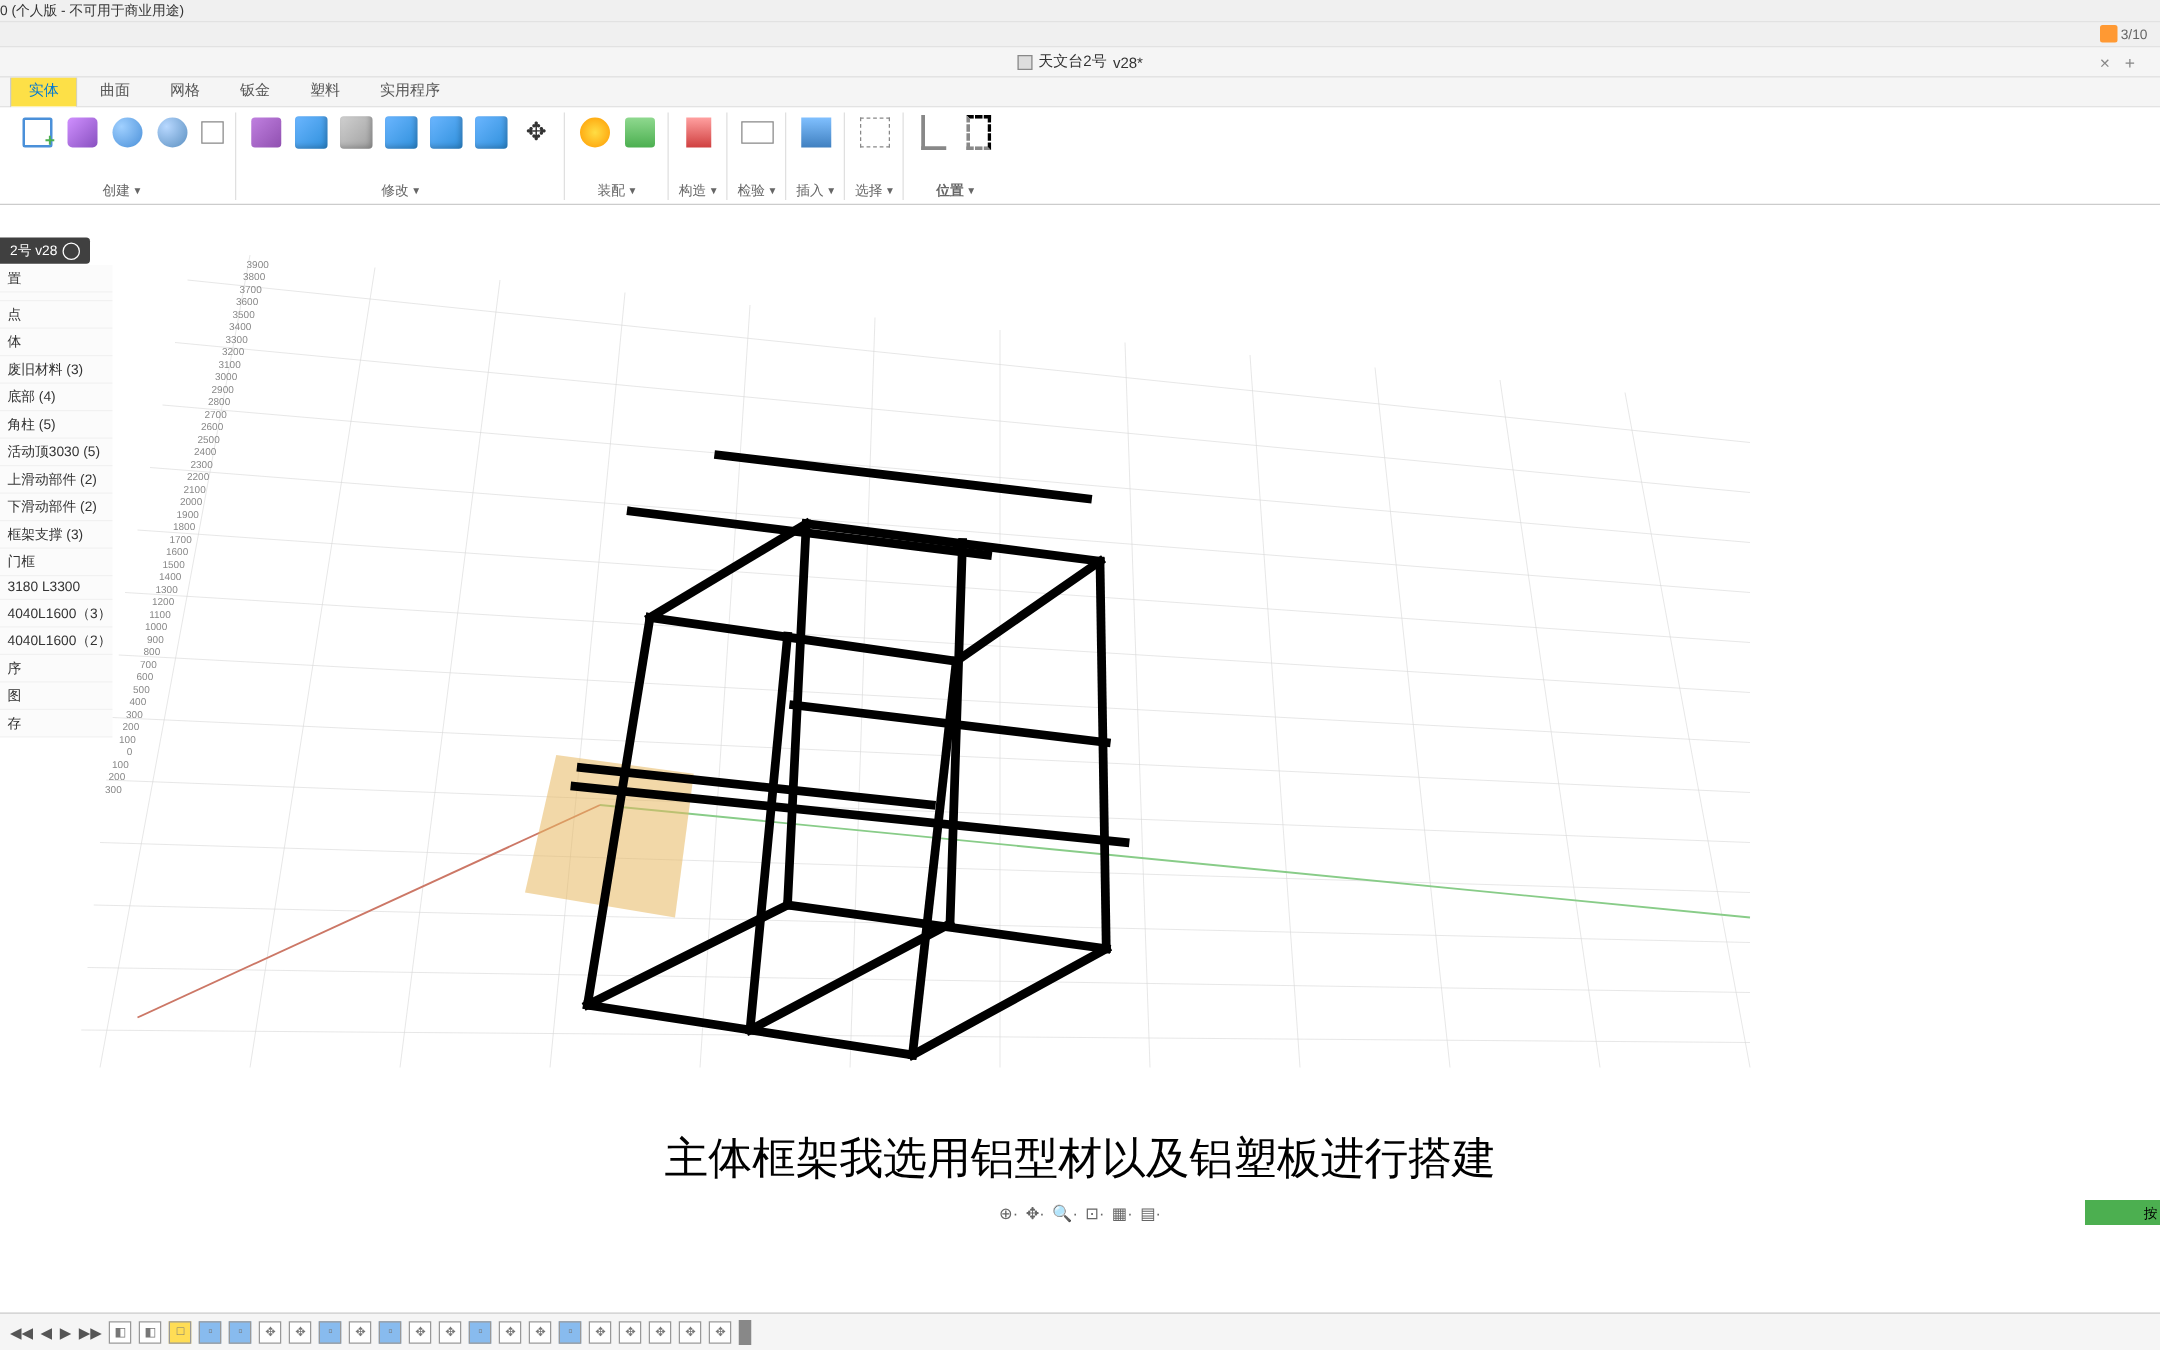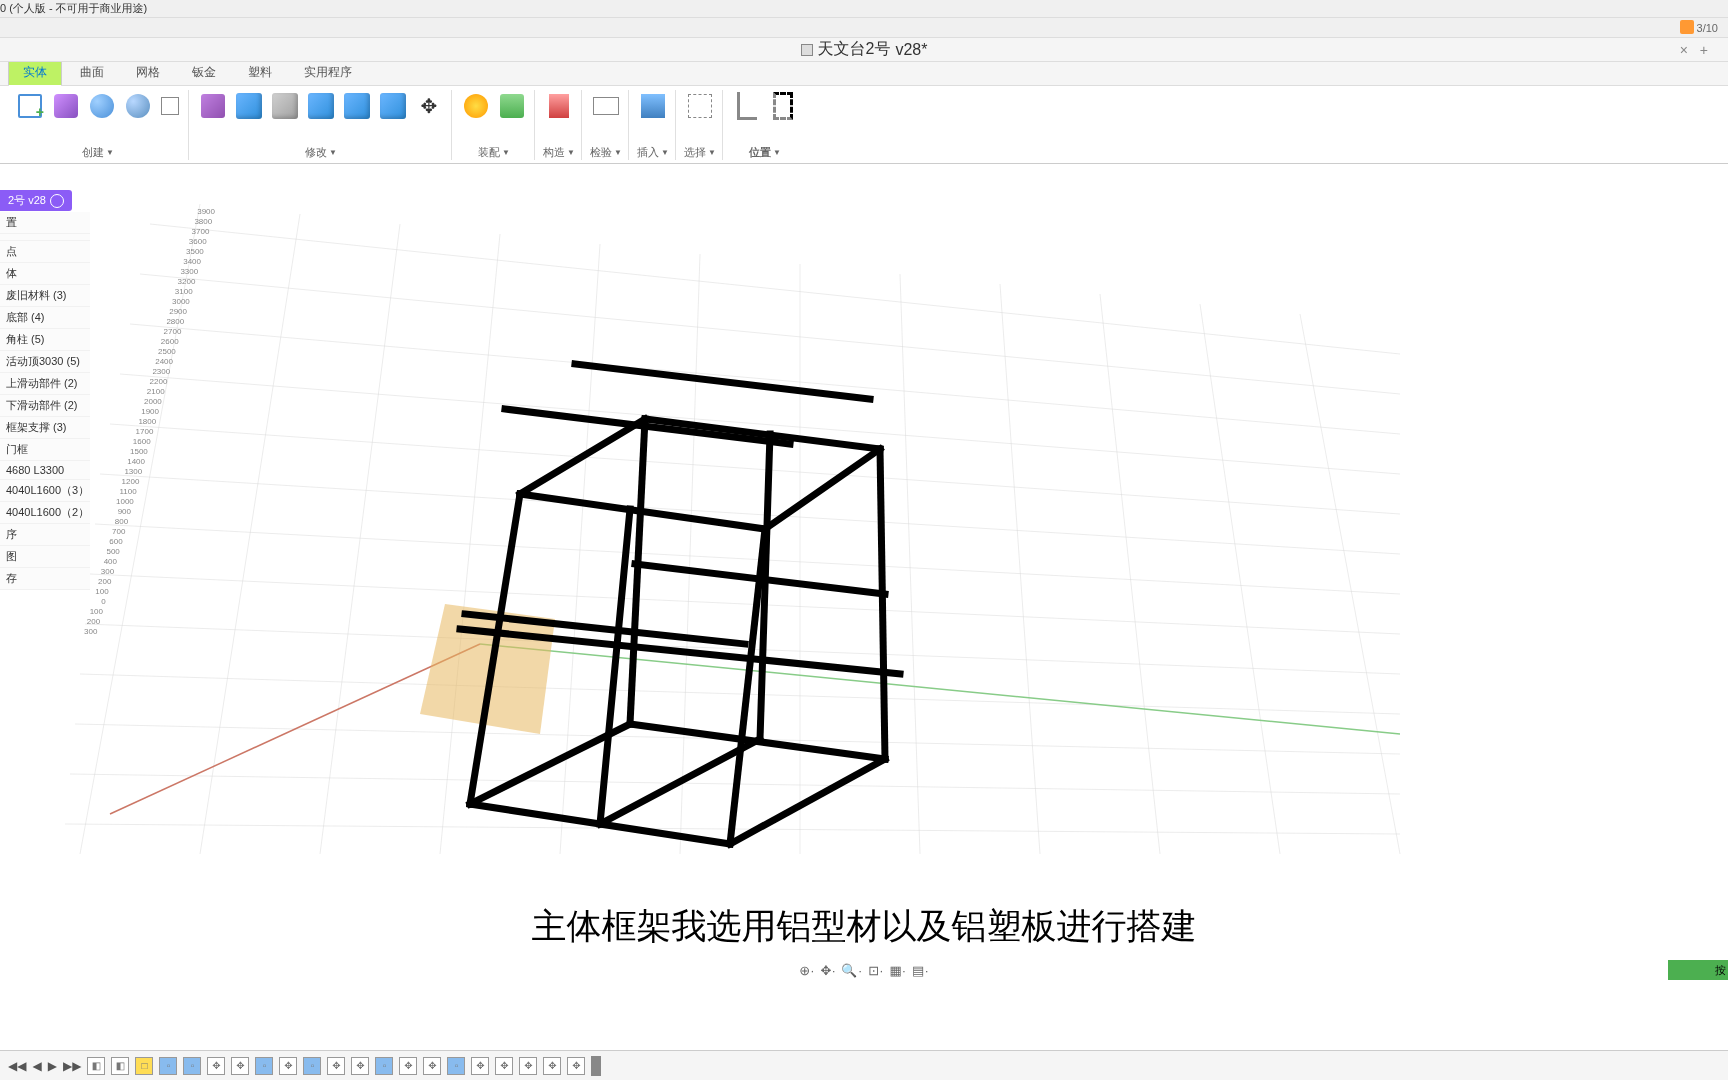--- a/index.html
+++ b/index.html
@@ -6,28 +6,28 @@
 body { width: 1728px; height: 1080px; background: #fff; overflow: hidden; position: relative; }
 
 .title-bar { height: 18px; background: #f0f0f0; font-size: 11px; color: #333; padding-left: 0; display: flex; align-items: center; border-bottom: 1px solid #ddd; }
 
 .qat-strip { height: 20px; background: #f0f0f0; border-bottom: 1px solid #ddd; position: relative; }
 .qat-right { position: absolute; right: 10px; top: 2px; display: flex; align-items: center; gap: 8px; font-size: 11px; color: #666; }
 .recovery-badge { display: flex; align-items: flex-end; gap: 3px; }
 .recovery-icon { width: 14px; height: 14px; background: #ff9933; border-radius: 2px; }
 
 .doc-tab-strip { height: 24px; background: #f5f5f5; border-bottom: 1px solid #ddd; display: flex; align-items: center; justify-content: center; position: relative; }
-.doc-tab { display: flex; align-items: center; gap: 5px; font-size: 16px; color: #333; }
+.doc-tab { display: flex; align-items: center; gap: 5px; font-size: 12px; color: #333; }
 .cube-icon { width: 12px; height: 12px; border: 1px solid #888; background: #ddd; }
 .doc-close { position: absolute; right: 40px; font-size: 14px; color: #888; }
 .doc-plus { position: absolute; right: 20px; font-size: 14px; color: #888; }
 
 .ribbon-tabs { height: 24px; background: #f5f5f5; display: flex; align-items: flex-end; padding-left: 8px; gap: 4px; border-bottom: 1px solid #ddd; }
 .ribbon-tab { padding: 4px 14px; font-size: 12px; color: #555; cursor: pointer; }
-.ribbon-tab.active { background: #bef264; color: #0078d4; border: 1px solid #ccc; border-bottom: 1px solid #fff; margin-bottom: -1px; border-radius: 3px 3px 0 0; font-family: Liberation Serif, serif; }
+.ribbon-tab.active { background: #fde047; color: #0078d4; border: 1px solid #ccc; border-bottom: 1px solid #fff; margin-bottom: -1px; border-radius: 3px 3px 0 0; font-family: Liberation Serif, serif; }
 
 .ribbon-body { height: 78px; background: #fff; border-bottom: 1px solid #ccc; display: flex; align-items: center; padding: 4px 8px; gap: 2px; }
 .ribbon-group { display: flex; flex-direction: column; align-items: center; padding: 0 6px; border-right: 1px solid #e0e0e0; height: 70px; justify-content: space-between; }
 .ribbon-group:last-child { border-right: none; font-weight: bold; }
 .ribbon-icons { display: flex; gap: 4px; align-items: center; flex-wrap: wrap; }
 .ribbon-label { font-size: 11px; color: #666; display: flex; align-items: center; gap: 2px; }
 .tool-icon { width: 32px; height: 32px; border-radius: 4px; display: flex; align-items: center; justify-content: center; }
 .tool-icon.sm { width: 24px; height: 24px; }
 
 .box3d { width: 26px; height: 26px; background: linear-gradient(135deg, #6bb6ff, #2e8fdb); border-radius: 3px; box-shadow: inset -2px -2px 4px rgba(0,0,0,0.2); }
@@ -43,21 +43,21 @@
 .ruler-ic { width: 26px; height: 18px; border: 1px solid #888; background: #fff; }
 .insert-ic { width: 24px; height: 24px; background: linear-gradient(#80c0ff, #4080c0); }
 .select-ic { width: 24px; height: 24px; border: 1px dashed #888; }
 .pos-ic { width: 20px; height: 28px; border-left: 3px solid #888; border-bottom: 3px solid #888; }
 .dropdown-arrow { font-size: 8px; color: #666; }
 
 .search-strip { height: 26px; background: #fafafa; border-bottom: 1px solid #ddd; display: flex; align-items: center; padding-left: 8px; }
 .search-pill { width: 140px; height: 18px; background: #fff; border: 1px solid #ccc; border-radius: 9px; position: relative; }
 .search-pill::after { content: "●"; position: absolute; right: 6px; top: 0; color: #aaa; font-size: 10px; }
 
-.browser-header { position: absolute; left: 0; top: 190px; background: #8b5cf6; color: #fff; font-size: 11px; padding: 3px 8px; display: flex; align-items: center; gap: 4px; border-radius: 0 3px 3px 0; }
+.browser-header { position: absolute; left: 0; top: 190px; background: #404040; color: #fff; font-size: 11px; padding: 3px 8px; display: flex; align-items: center; gap: 4px; border-radius: 0 3px 3px 0; }
 .eye-ic { width: 14px; height: 14px; border: 1px solid #fff; border-radius: 50%; }
 
 .browser-panel { position: absolute; left: 0; top: 212px; width: 90px; background: rgba(250,250,250,0.7); font-size: 11px; color: #333; }
 .browser-item { padding: 3px 6px; border-bottom: 1px solid rgba(0,0,0,0.04); white-space: nowrap; overflow: hidden; }
 
 .canvas-area { position: absolute; left: 0; top: 164px; right: 0; bottom: 30px; background: #fff; overflow: hidden; }
 
 .grid-plane { position: absolute; left: 50px; top: 10px; width: 1400px; height: 700px; }
 
 .frame-svg { position: absolute; left: 400px; top: 150px; }
@@ -378,21 +378,21 @@
     <div class="browser-item">点</div>
     <div class="browser-item">体</div>
     <div class="browser-item">废旧材料 (3)</div>
     <div class="browser-item">底部 (4)</div>
     <div class="browser-item">角柱 (5)</div>
     <div class="browser-item">活动顶3030 (5)</div>
     <div class="browser-item">上滑动部件 (2)</div>
     <div class="browser-item">下滑动部件 (2)</div>
     <div class="browser-item">框架支撑 (3)</div>
     <div class="browser-item">门框</div>
-    <div class="browser-item">4680 L3300</div>
+    <div class="browser-item">3180 L3300</div>
     <div class="browser-item">4040L1600（3） (1)</div>
     <div class="browser-item">4040L1600（2） (2)</div>
     <div class="browser-item">序</div>
     <div class="browser-item">图</div>
     <div class="browser-item">存</div>
   </div>
 
 <div class="caption-text">主体框架我选用铝型材以及铝塑板进行搭建</div>
 
 <div class="view-toolbar">

